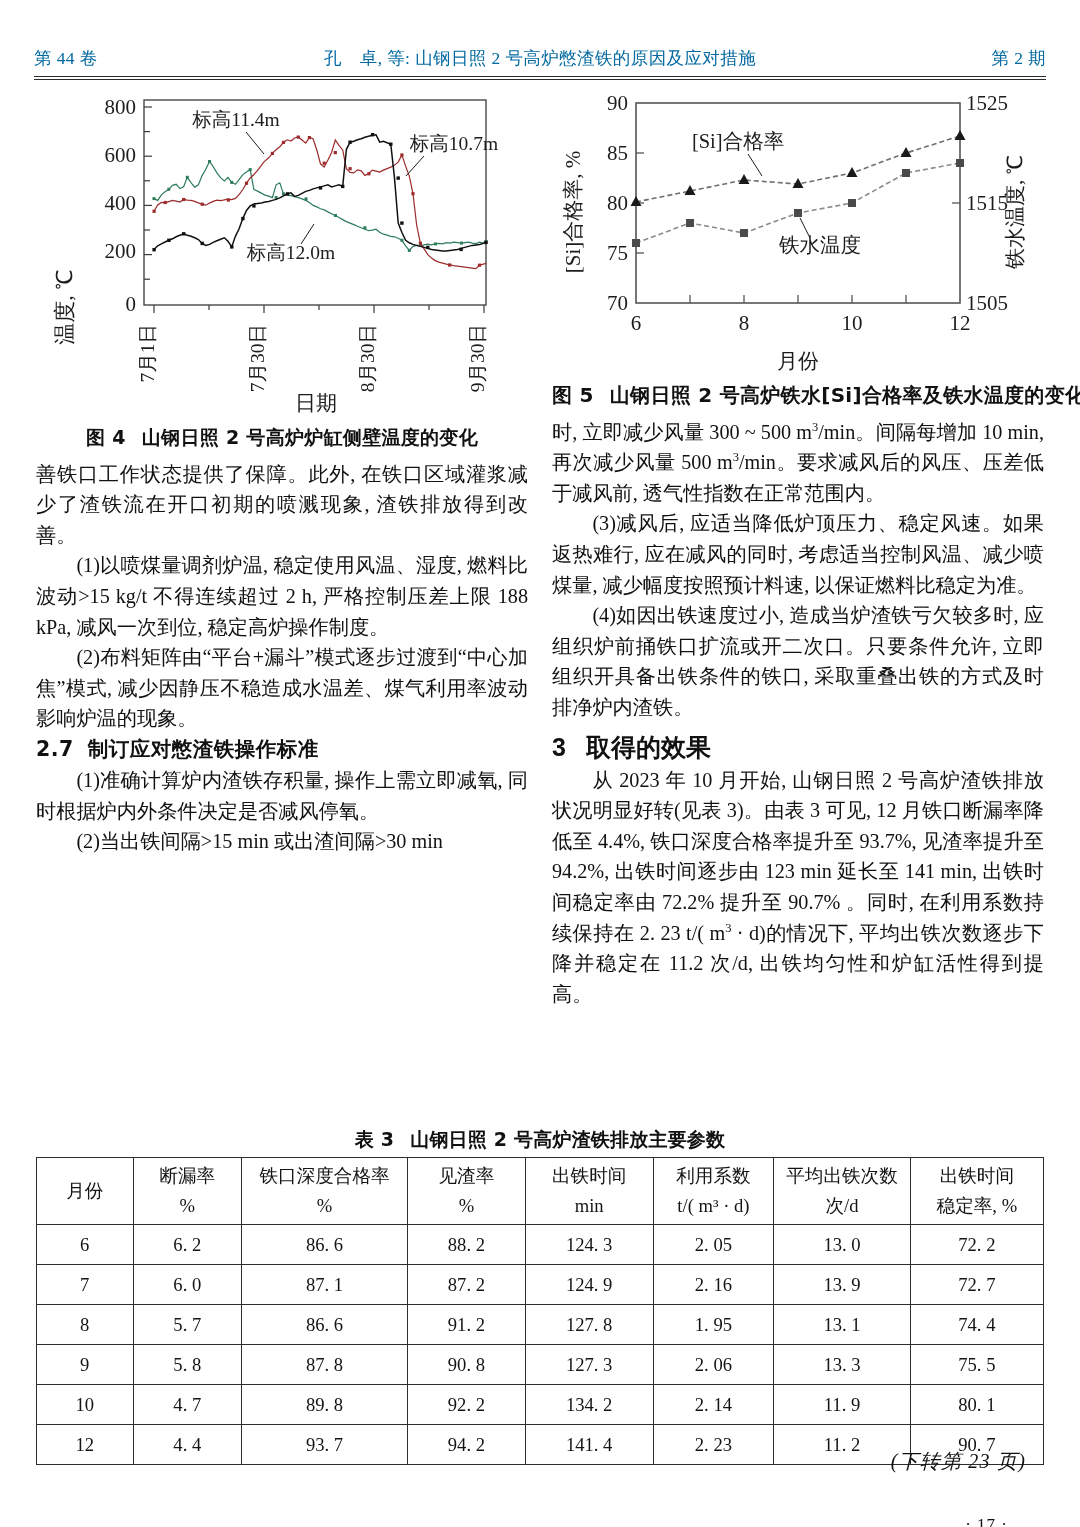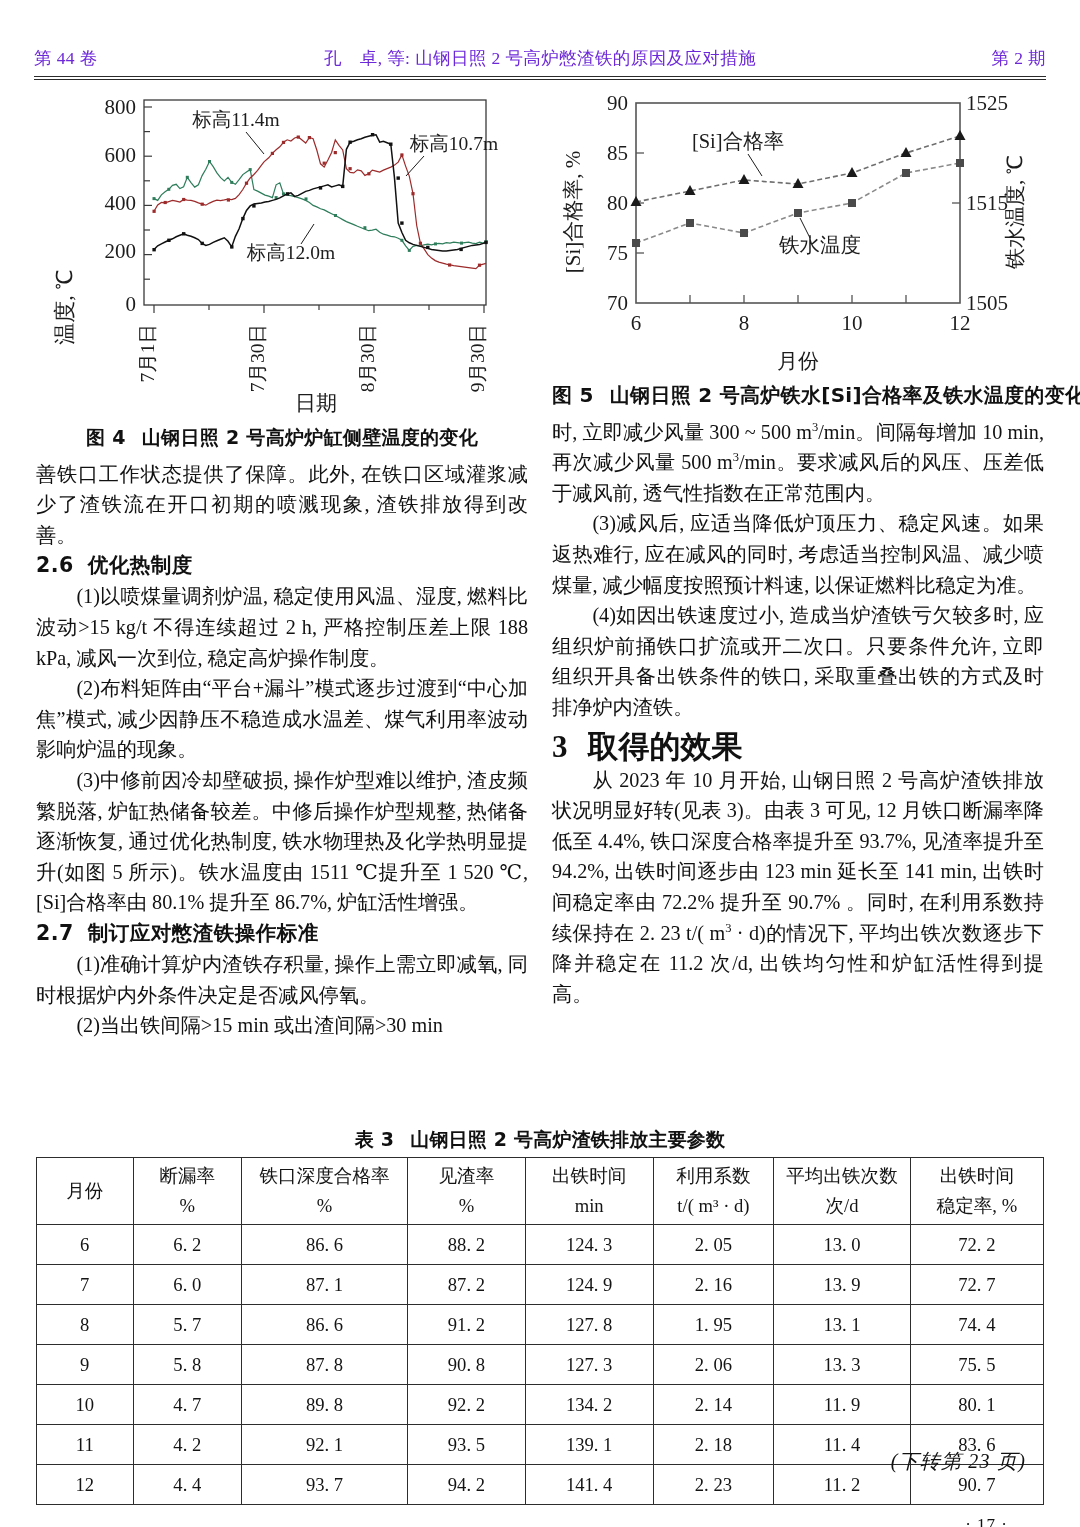--- a/index.html
+++ b/index.html
@@ -25,21 +25,21 @@
   
   .runhead {
     position: absolute;
     left: 34px; top: 40px; width: 1012px;
     height: 30px;
     display: flex;
     align-items: flex-end;
     justify-content: space-between;
     font-size: 17.5px;
     letter-spacing: 0.4px;
-    color: #6d28d9;
+    color: #0369a1;
   }
   .runhead .vol { flex: 0 0 auto; }
   .runhead .title-center {
     position: absolute;
     left: 0; right: 0;
     text-align: center;
     white-space: nowrap;
   }
   .runhead .iss { flex: 0 0 auto; margin-left: auto; }
   .rule-double {
@@ -69,23 +69,23 @@
     margin: 0;
     font-family: "DejaVu Sans", "Liberation Sans", sans-serif;
     font-weight: bold;
     font-size: 20.5px;
     line-height: 31px;
     letter-spacing: 0.5px;
   }
   .h2 .num { margin-right: 14px; }
   .h1 {
     margin: 0;
-    font-family: Liberation Serif, serif;
+    font-family: Liberation Sans, sans-serif;
     font-weight: bold;
-    font-size: 31px;
+    font-size: 25px;
     line-height: 36px;
   }
   .h1 .num { margin-right: 20px; }
   sup { font-size: 0.62em; vertical-align: super; line-height: 0; }
 
   
   .figure { position: relative; }
   .fig-cap {
     font-family: "DejaVu Sans", "Liberation Sans", sans-serif;
     font-weight: bold;
@@ -294,27 +294,23 @@
         <text class="axtxt" x="280" y="318" font-size="21" text-anchor="middle">日期</text>
       </svg>
 
       <div class="fig-cap" style="margin-top:2px;">
         <span class="lbl">图 4</span><span>山钢日照 2 号高炉炉缸侧壁温度的变化</span>
       </div>
     </div>
 
     <p class="p noindent">善铁口工作状态提供了保障。此外, 在铁口区域灌浆减少了渣铁流在开口初期的喷溅现象, 渣铁排放得到改善。</p>
 
-    <div class="h2">
-      <span class="num">2.6</span><span>优化热制度</span>
-    </div>
 
     <p class="p">(1)以喷煤量调剂炉温, 稳定使用风温、湿度, 燃料比波动&gt;15 kg/t 不得连续超过 2 h, 严格控制压差上限 188 kPa, 减风一次到位, 稳定高炉操作制度。</p>
     <p class="p">(2)布料矩阵由“平台+漏斗”模式逐步过渡到“中心加焦”模式, 减少因静压不稳造成水温差、煤气利用率波动影响炉温的现象。</p>
-    <p class="p">(3)中修前因冷却壁破损, 操作炉型难以维护, 渣皮频繁脱落, 炉缸热储备较差。中修后操作炉型规整, 热储备逐渐恢复, 通过优化热制度, 铁水物理热及化学热明显提升(如图 5 所示)。铁水温度由 1511 ℃提升至 1 520 ℃, [Si]合格率由 80.1% 提升至 86.7%, 炉缸活性增强。</p>
 
     <div class="h2">
       <span class="num">2.7</span><span>制订应对憋渣铁操作标准</span>
     </div>
 
     <p class="p">(1)准确计算炉内渣铁存积量, 操作上需立即减氧, 同时根据炉内外条件决定是否减风停氧。</p>
     <p class="p">(2)当出铁间隔&gt;15 min 或出渣间隔&gt;30 min</p>
   </div>
 
   <div class="col col-right">
@@ -489,30 +485,20 @@
         <td>10</td>
         <td>4. 7</td>
         <td>89. 8</td>
         <td>92. 2</td>
         <td>134. 2</td>
         <td>2. 14</td>
         <td>11. 9</td>
         <td>80. 1</td>
       </tr>
       <tr>
-        <td>11</td>
-        <td>4. 2</td>
-        <td>92. 1</td>
-        <td>93. 5</td>
-        <td>139. 1</td>
-        <td>2. 18</td>
-        <td>11. 4</td>
-        <td>83. 6</td>
-      </tr>
-      <tr>
         <td class="outer-bottom">12</td>
         <td class="outer-bottom">4. 4</td>
         <td class="outer-bottom">93. 7</td>
         <td class="outer-bottom">94. 2</td>
         <td class="outer-bottom">141. 4</td>
         <td class="outer-bottom">2. 23</td>
         <td class="outer-bottom">11. 2</td>
         <td class="outer-bottom">90. 7</td>
       </tr>
     </tbody>

